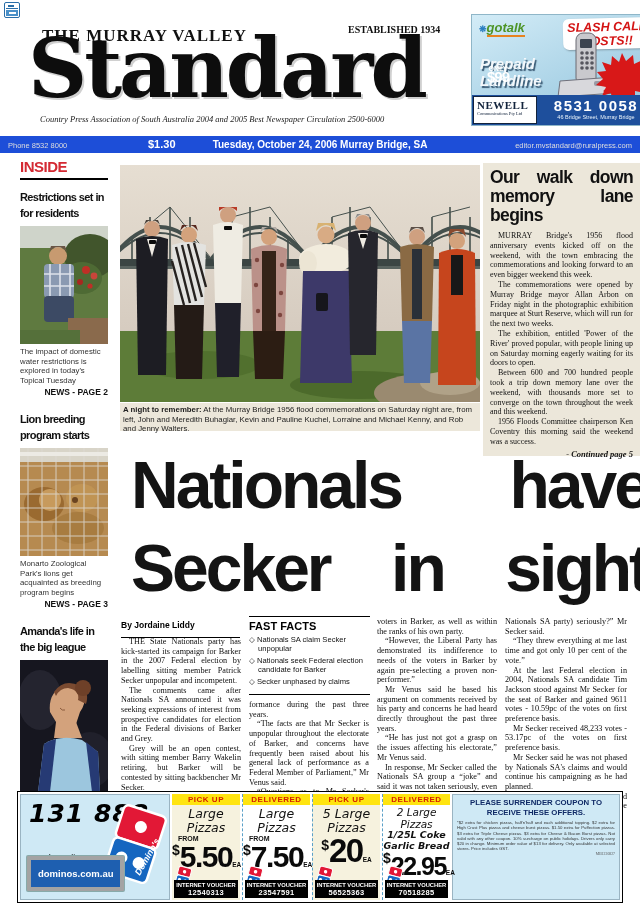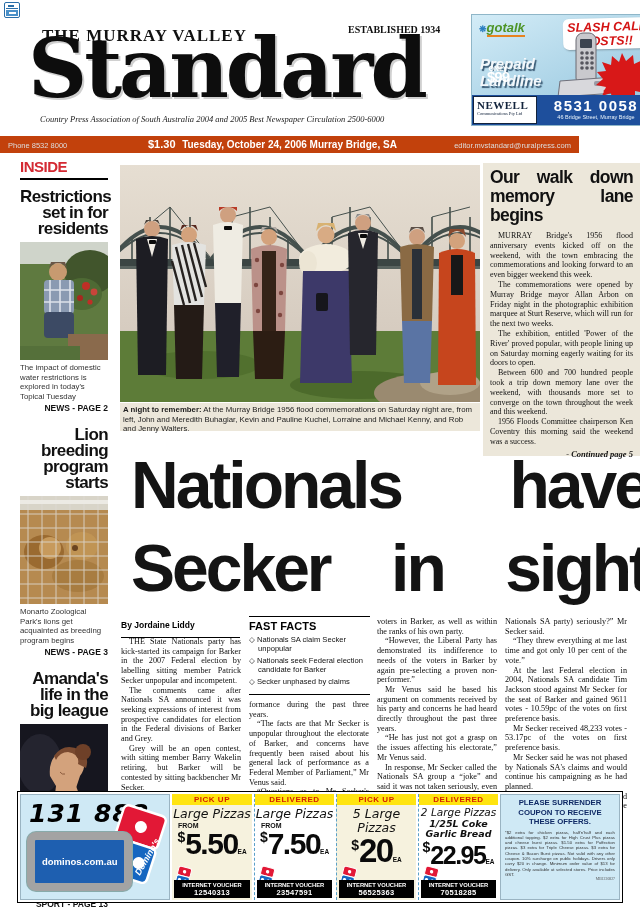--- a/index.html
+++ b/index.html
@@ -33,30 +33,30 @@
   .phone-art { position:absolute; left:84px; top:16px; }
   .newell-row { position:absolute; left:0; right:0; bottom:0; height:30px; background:#1e4f9c; display:flex; }
   .newell-box { width:64px; background:#fff; border:1px solid #12233c; margin:1px; padding:2px 2px 1px 3px; }
   .newell-name { font-family:"Liberation Serif",serif; font-weight:bold; font-size:11px; color:#12233c; letter-spacing:.5px; }
   .newell-sub { font-size:4.5px; color:#12233c; }
   .ad-phone-num { font-family:"Liberation Sans",sans-serif; font-weight:bold; font-size:15px; color:#fff; letter-spacing:1.5px; text-align:center; margin-top:2px; }
   .ad-address { font-family:"Liberation Sans",sans-serif; font-size:5.5px; color:#e8f2fa; text-align:center; }
   .newell-right { flex:1; }
 
   
-  .info-bar { position:absolute; left:0; top:136px; width:579px; height:17px; background:#c2410c; color:#fff; font-family:"Liberation Sans",sans-serif; }
+  .info-bar { position:absolute; left:0; top:136px; width:640px; height:17px; background:#1d4ed8; color:#fff; font-family:"Liberation Sans",sans-serif; }
   .ib-phone { position:absolute; left:8px; top:5px; font-size:7.5px; color:#ddd; }
   .ib-price { position:absolute; left:148px; top:2px; font-size:11px; font-weight:bold; }
   .ib-date { position:absolute; left:0; right:0; top:3px; text-align:center; font-size:10px; font-weight:bold; }
   .ib-email { position:absolute; right:8px; top:5px; font-size:7.5px; color:#ddd; }
 
   
   .sidebar { position:absolute; left:20px; top:158px; width:88px; }
   .inside-title { color:#d42a33; font-family:"Liberation Sans",sans-serif; font-weight:bold; font-size:15px; letter-spacing:-.5px; border-bottom:2.5px solid #000; padding-bottom:3px; margin-bottom:9px; }
-  .side-head { font-family:"Liberation Sans",sans-serif; font-weight:bold; font-size:17px; line-height:16px; letter-spacing:-.6px; color:#111; margin-bottom:5px;text-align:right; }
+  .side-head { font-family:"Liberation Sans",sans-serif; font-weight:bold; font-size:11px; line-height:16px; letter-spacing:-.6px; color:#111; margin-bottom:5px; }
   .side-photo { width:88px; display:block; margin-bottom:3px; }
   .side-cap { font-family:"Liberation Sans",sans-serif; font-size:7.8px; line-height:9.5px; color:#333; }
   .side-ptr { font-family:"Liberation Sans",sans-serif; font-weight:bold; font-size:8.5px; color:#111; text-align:right; margin:2px 0 14px 0; }
 
   
   .lead-photo { position:absolute; left:120px; top:165px; width:360px; height:237px; }
   .lead-cap { position:absolute; left:120px; top:403px; width:360px; height:28px; background:#ece7da; font-family:"Liberation Sans",sans-serif; font-size:7.8px; line-height:9.6px; color:#222; padding:2px 3px; }
   .lead-cap b { font-weight:bold; }
 
   
@@ -80,23 +80,23 @@
   .col1 { left:121px; top:637px; height:152px; }
   .col2 { left:249px; top:700px; height:90px; }
   .col3 { left:377px; top:617px; height:173px; }
   .col4 { left:505px; top:617px; width:122px; height:173px; }
 
   
   .bottom-ad { position:absolute; left:17px; top:791px; width:606px; height:112px; border:1.5px solid #000; background:#fff; padding:2px; display:flex; gap:2px; }
   .dom-panel { width:150px; background:#cfe9f5; border:1px solid #9ab4c2; position:relative; overflow:hidden; }
   .dom-number { position:absolute; left:8px; top:4px; font-family:"DejaVu Sans",sans-serif; font-weight:bold; font-style:italic; font-size:25px; letter-spacing:1px; color:#000; }
   .dom-order { position:absolute; left:16px; top:58px; font-style:italic; font-family:"Liberation Sans",sans-serif; font-size:9px; color:#111; }
-  .dom-url { position:absolute; left:6px; bottom:8px; background:#1e5fb0; color:#fff; font-family:"Liberation Sans",sans-serif; font-weight:bold; font-size:9.5px; padding:16px 7px; border:8px solid #a3a3a3; border-radius:9px; box-shadow:0 0 0 1px #8aa; }
+  .dom-url { position:absolute; left:6px; bottom:8px; background:#1e5fb0; color:#fff; font-family:"Liberation Sans",sans-serif; font-weight:bold; font-size:9.5px; padding:8px 7px; border:4px solid #a3a3a3; border-radius:1px; box-shadow:0 0 0 1px #8aa; }
   .dom-logo-big { position:absolute; right:2px; top:8px; }
-  .coupon { width:80px; position:relative; font-family:"Liberation Sans",sans-serif; border-left:1.5px dashed #5aa0c8; }
+  .coupon { width:68px; position:relative; font-family:"Liberation Sans",sans-serif; border-left:1.5px dashed #5aa0c8; }
   .coupon.first { border-left:none; }
   .c-ivory { background:#f6f2de; }
   .c-white { background:#ffffff; }
   .c-tag { background:#ffe410; color:#d42000; font-weight:bold; font-size:8px; text-align:center; padding:1px 0; letter-spacing:.5px; }
   .c-title { font-family:"DejaVu Sans",sans-serif; font-weight:normal; font-style:italic; font-size:12.5px; line-height:13.5px; text-align:center; margin-top:2px; color:#111; }
   .c-title.small { font-size:10.5px; line-height:11.5px; }
   .c-sub { font-family:"DejaVu Sans",sans-serif; font-weight:bold; font-style:italic; font-size:9.5px; line-height:10.5px; text-align:center; color:#111; }
   .c-from { font-size:7px; font-weight:bold; margin:1px 0 0 6px; color:#111; }
   .c-price { text-align:center; font-weight:bold; color:#0a0a0a; letter-spacing:-1.5px; line-height:1; }
   .c-price .cur { font-size:14px; vertical-align:12px; letter-spacing:0; }

